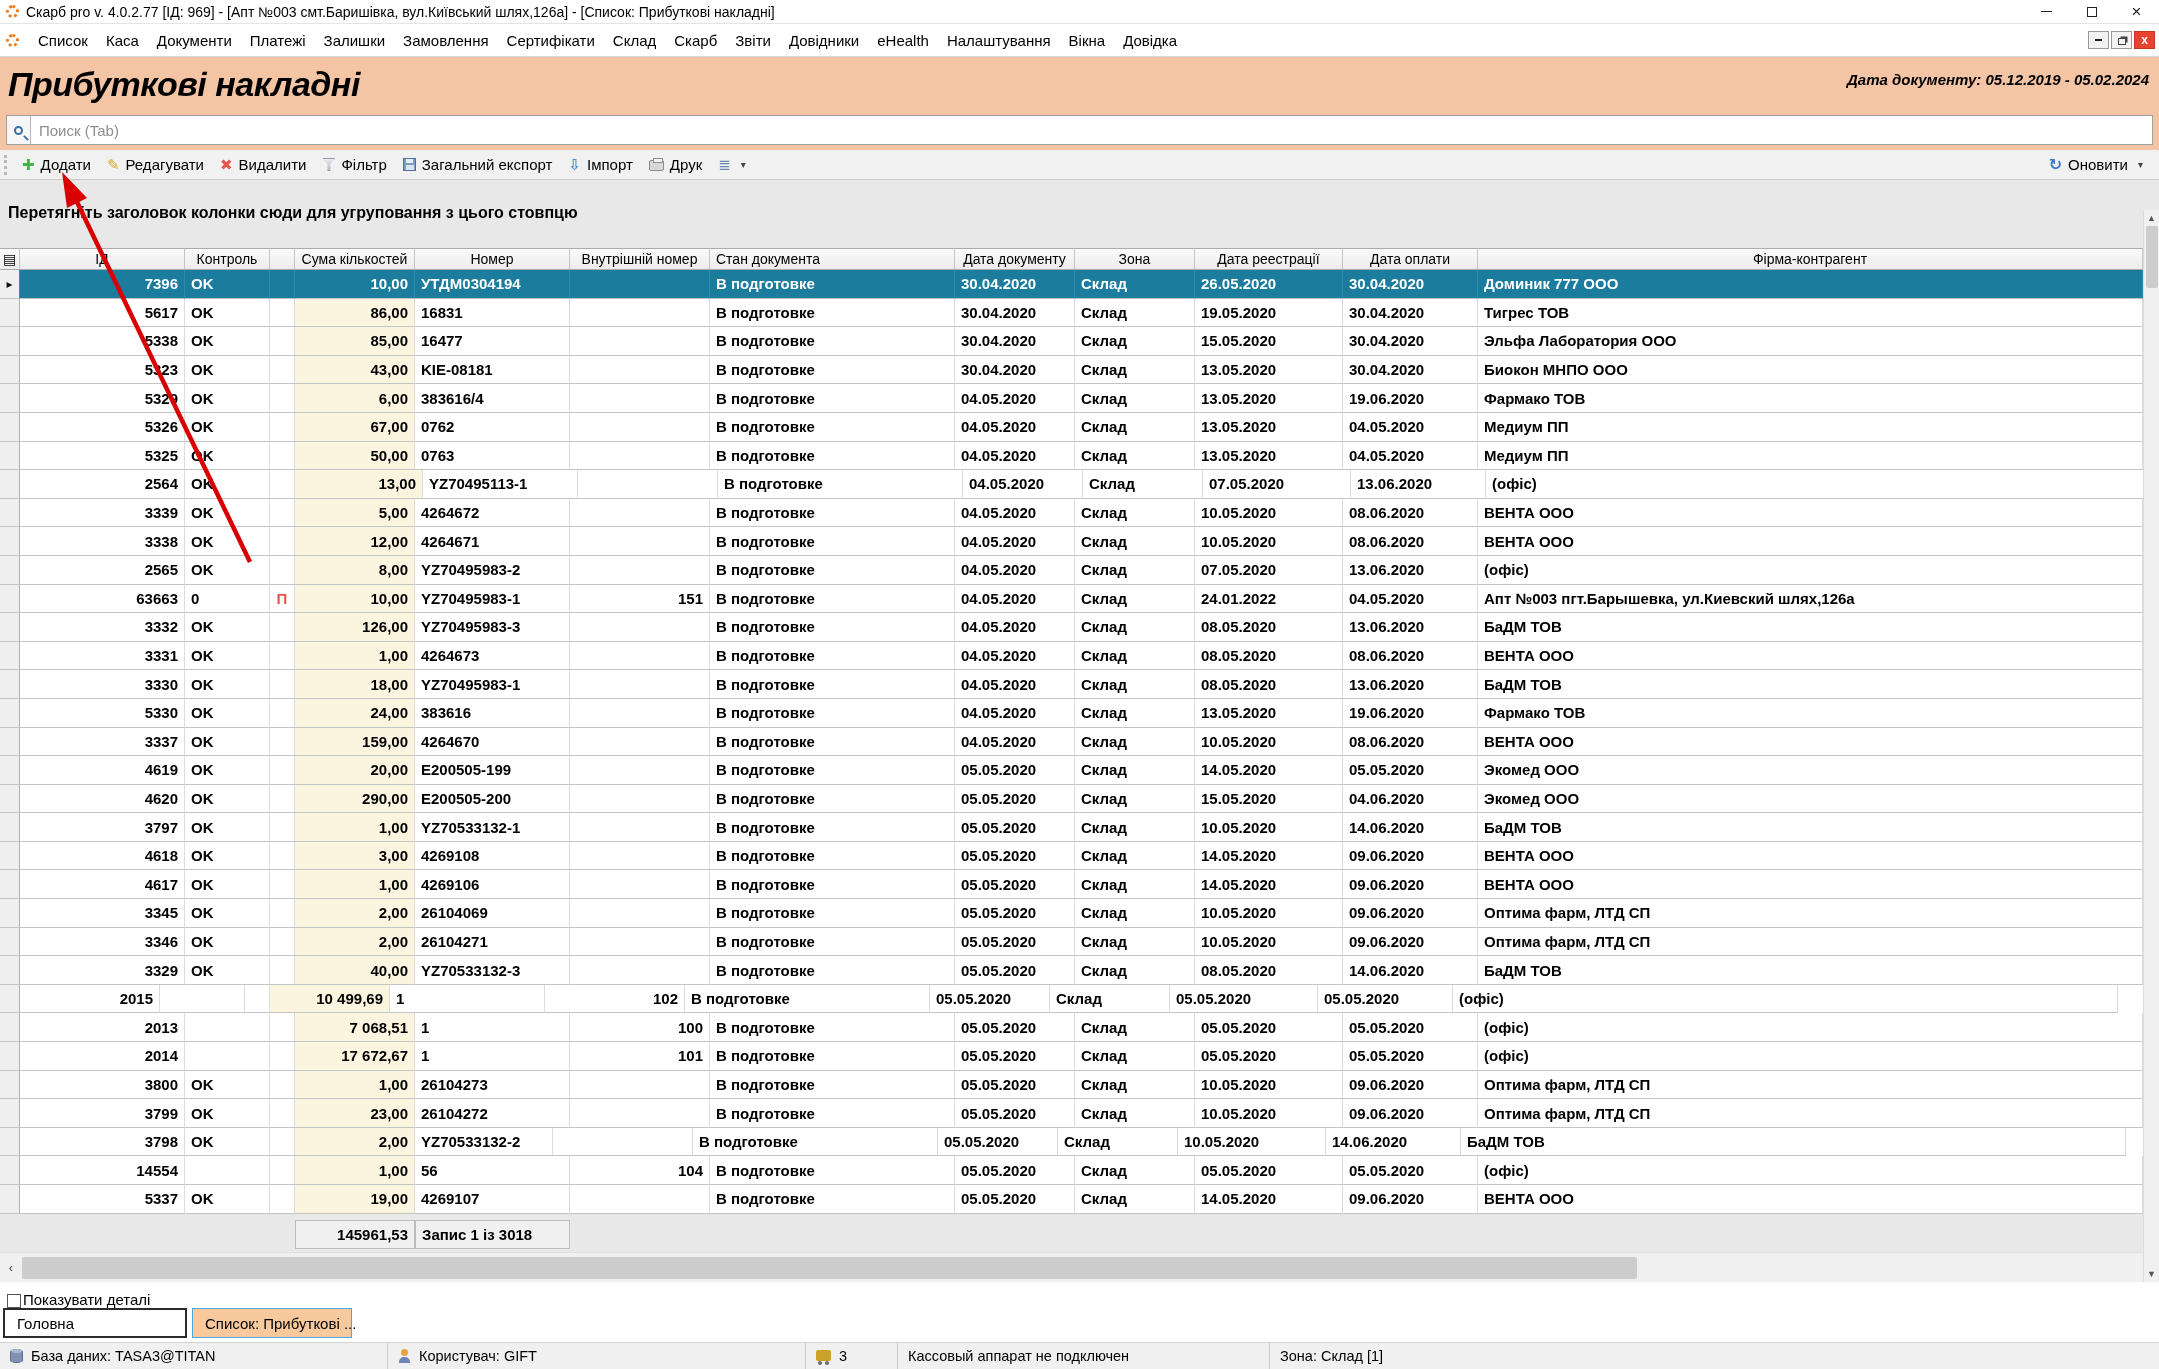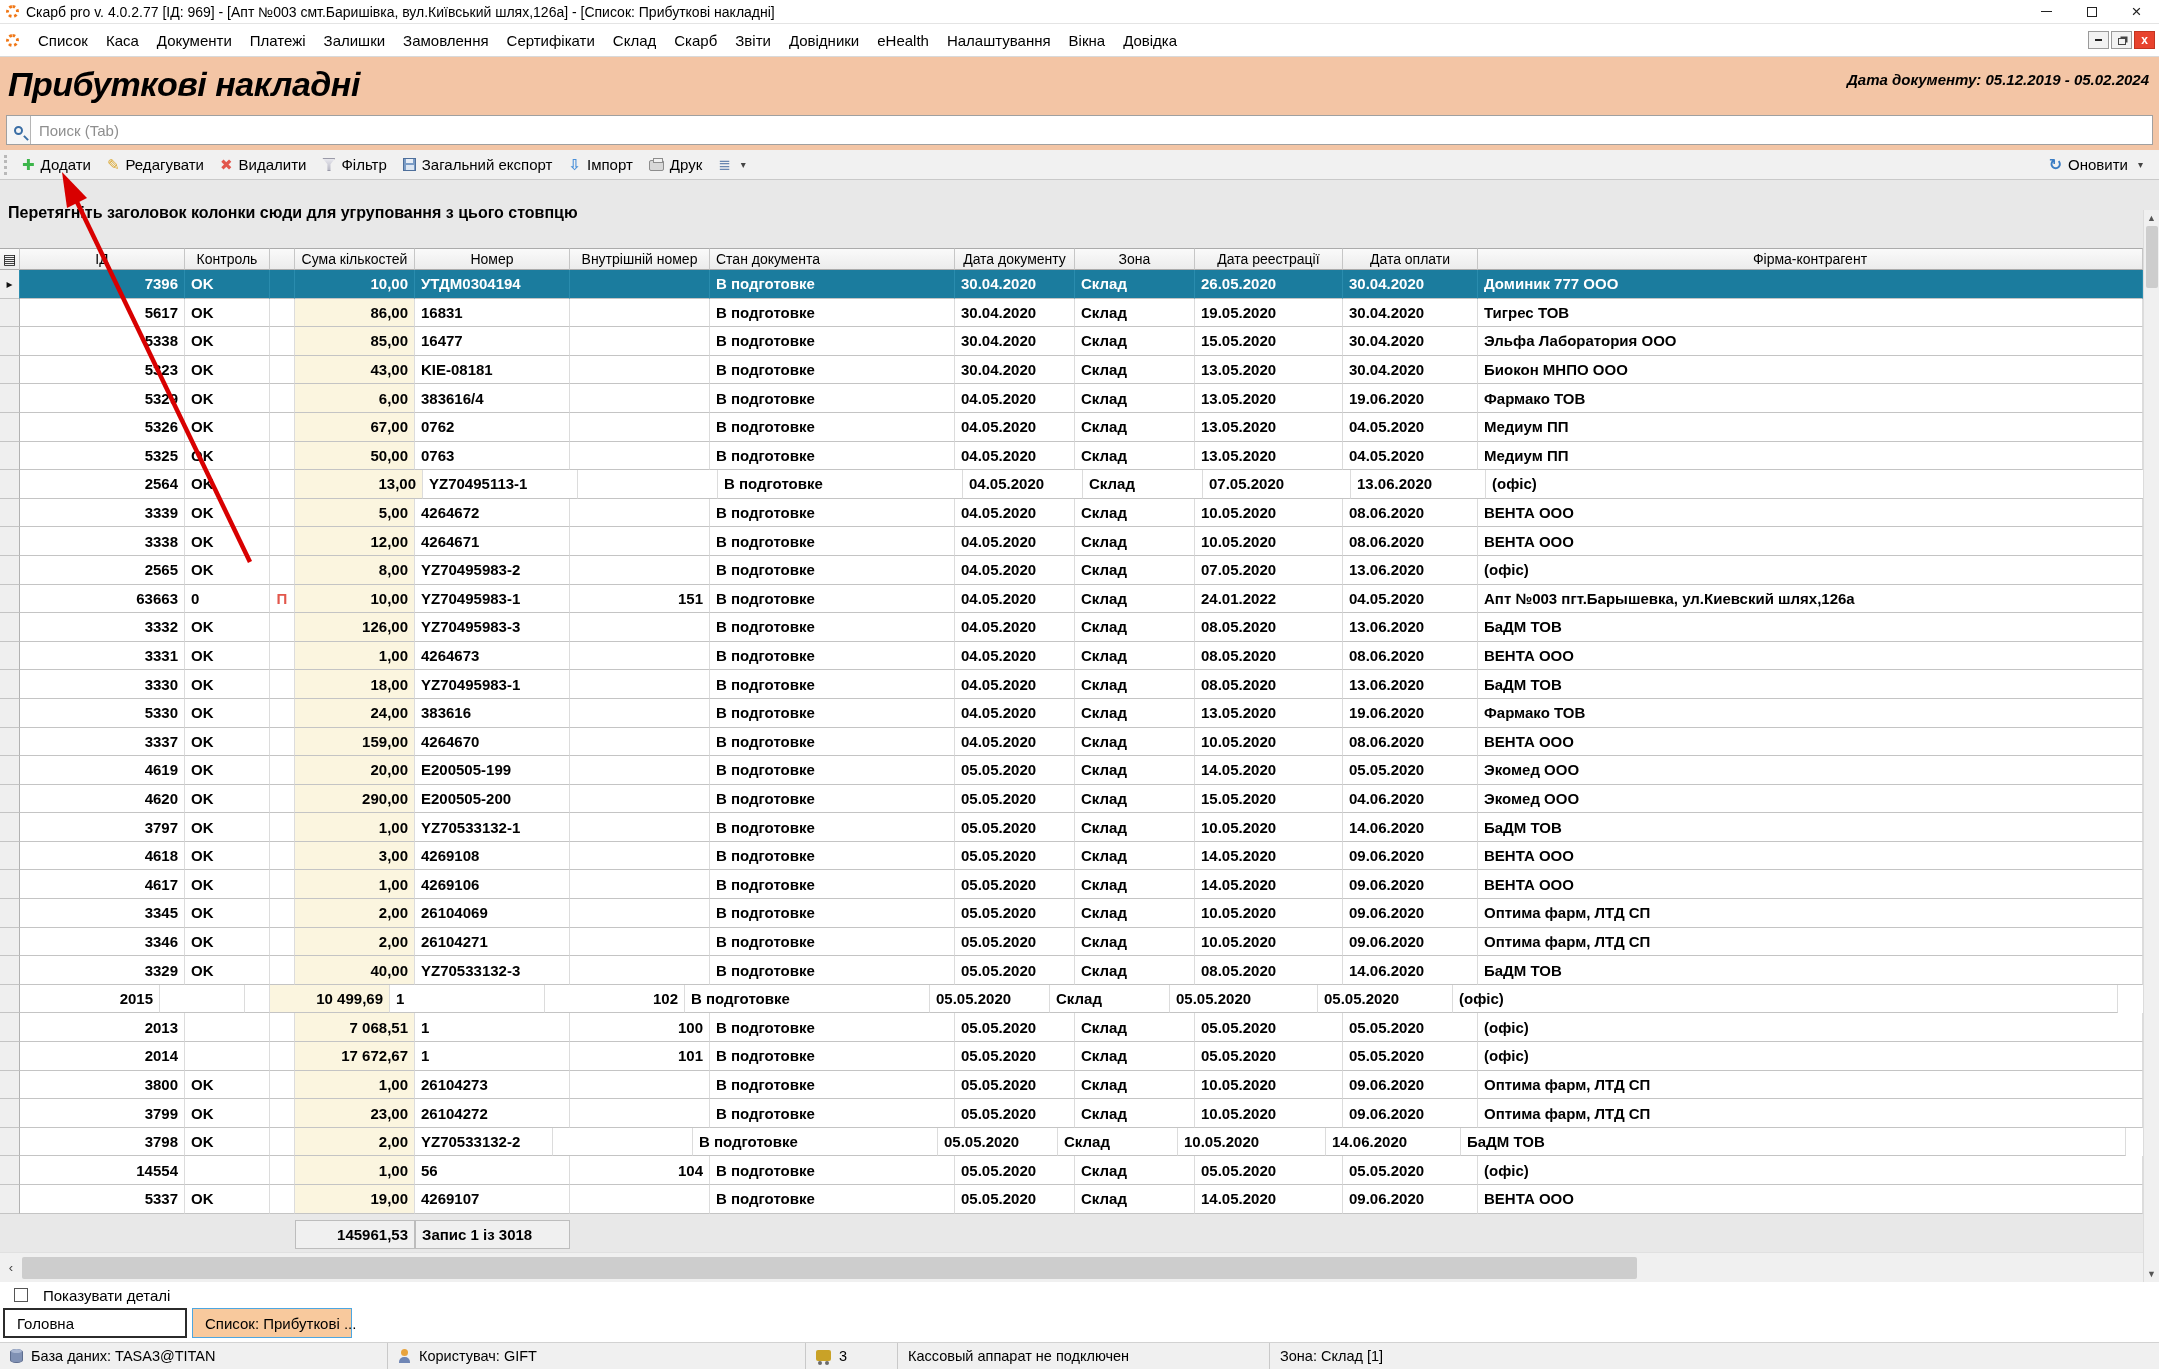--- a/index.html
+++ b/index.html
@@ -98,21 +98,21 @@
     border-left: 1px solid #dcdcdc; display: flex; flex-direction: column; align-items: center; z-index: 5; }
   .vs-arrow { height: 16px; width: 16px; font-size: 9px; color: #555; display: flex; align-items: center; justify-content: center; flex: none; }
   .vs-thumb { width: 12px; height: 62px; background: #CDCDCD; border-radius: 2px; }
   .vs-fill { flex: 1; }
   .hscroll { height: 30px; background: #F0F0F0; display: flex; align-items: center; border-top: 1px solid #e0e0e0; }
   .hs-arrow { width: 22px; font-size: 13px; color: #444; display: flex; align-items: center; justify-content: center; flex: none; }
   .hs-thumb { width: 1615px; height: 22px; background: #CDCDCD; border-radius: 2px; flex: none; }
   .hs-fill { flex: 1; }
 
   
-  .detailsrow { height: 26px; display: flex; align-items: center; background: #fff; padding-left: 14px; gap: 15px; }
+  .detailsrow { height: 26px; display: flex; align-items: flex-end; background: #fff; padding-left: 7px; gap: 2px; }
   .cbx { width: 14px; height: 14px; border: 1px solid #555; background: #fff; flex: none; }
   .details-label { font-size: 15px; color: #000; }
   .tabsrow { height: 34px; display: flex; align-items: flex-start; gap: 5px; padding-left: 3px; background: #fff; }
   .tab { height: 30px; display: flex; align-items: center; padding: 0 12px; font-size: 15px; white-space: nowrap; }
   .tab-main { width: 184px; background: #fff; border: 2px solid #2b2b2b; }
   .tab-list { width: 160px; background: #F8C99D; border: 1px solid #4DA6E0; }
   .statusbar { height: 27px; background: #F0F0F0; border-top: 1px solid #d2d2d2; display: flex; align-items: center; font-size: 14.5px; color: #000; }
   .st-sec { display: flex; align-items: center; gap: 8px; padding: 0 10px; height: 100%; flex: none; border-right: 1px solid #c9c9c9; }
   .st-last { border-right: none; flex: 1; }
   .i-db { width: 13px; height: 14px; background: #8091B4; border-radius: 6px / 3px; border: 1px solid #5d6d8f; position: relative; }

